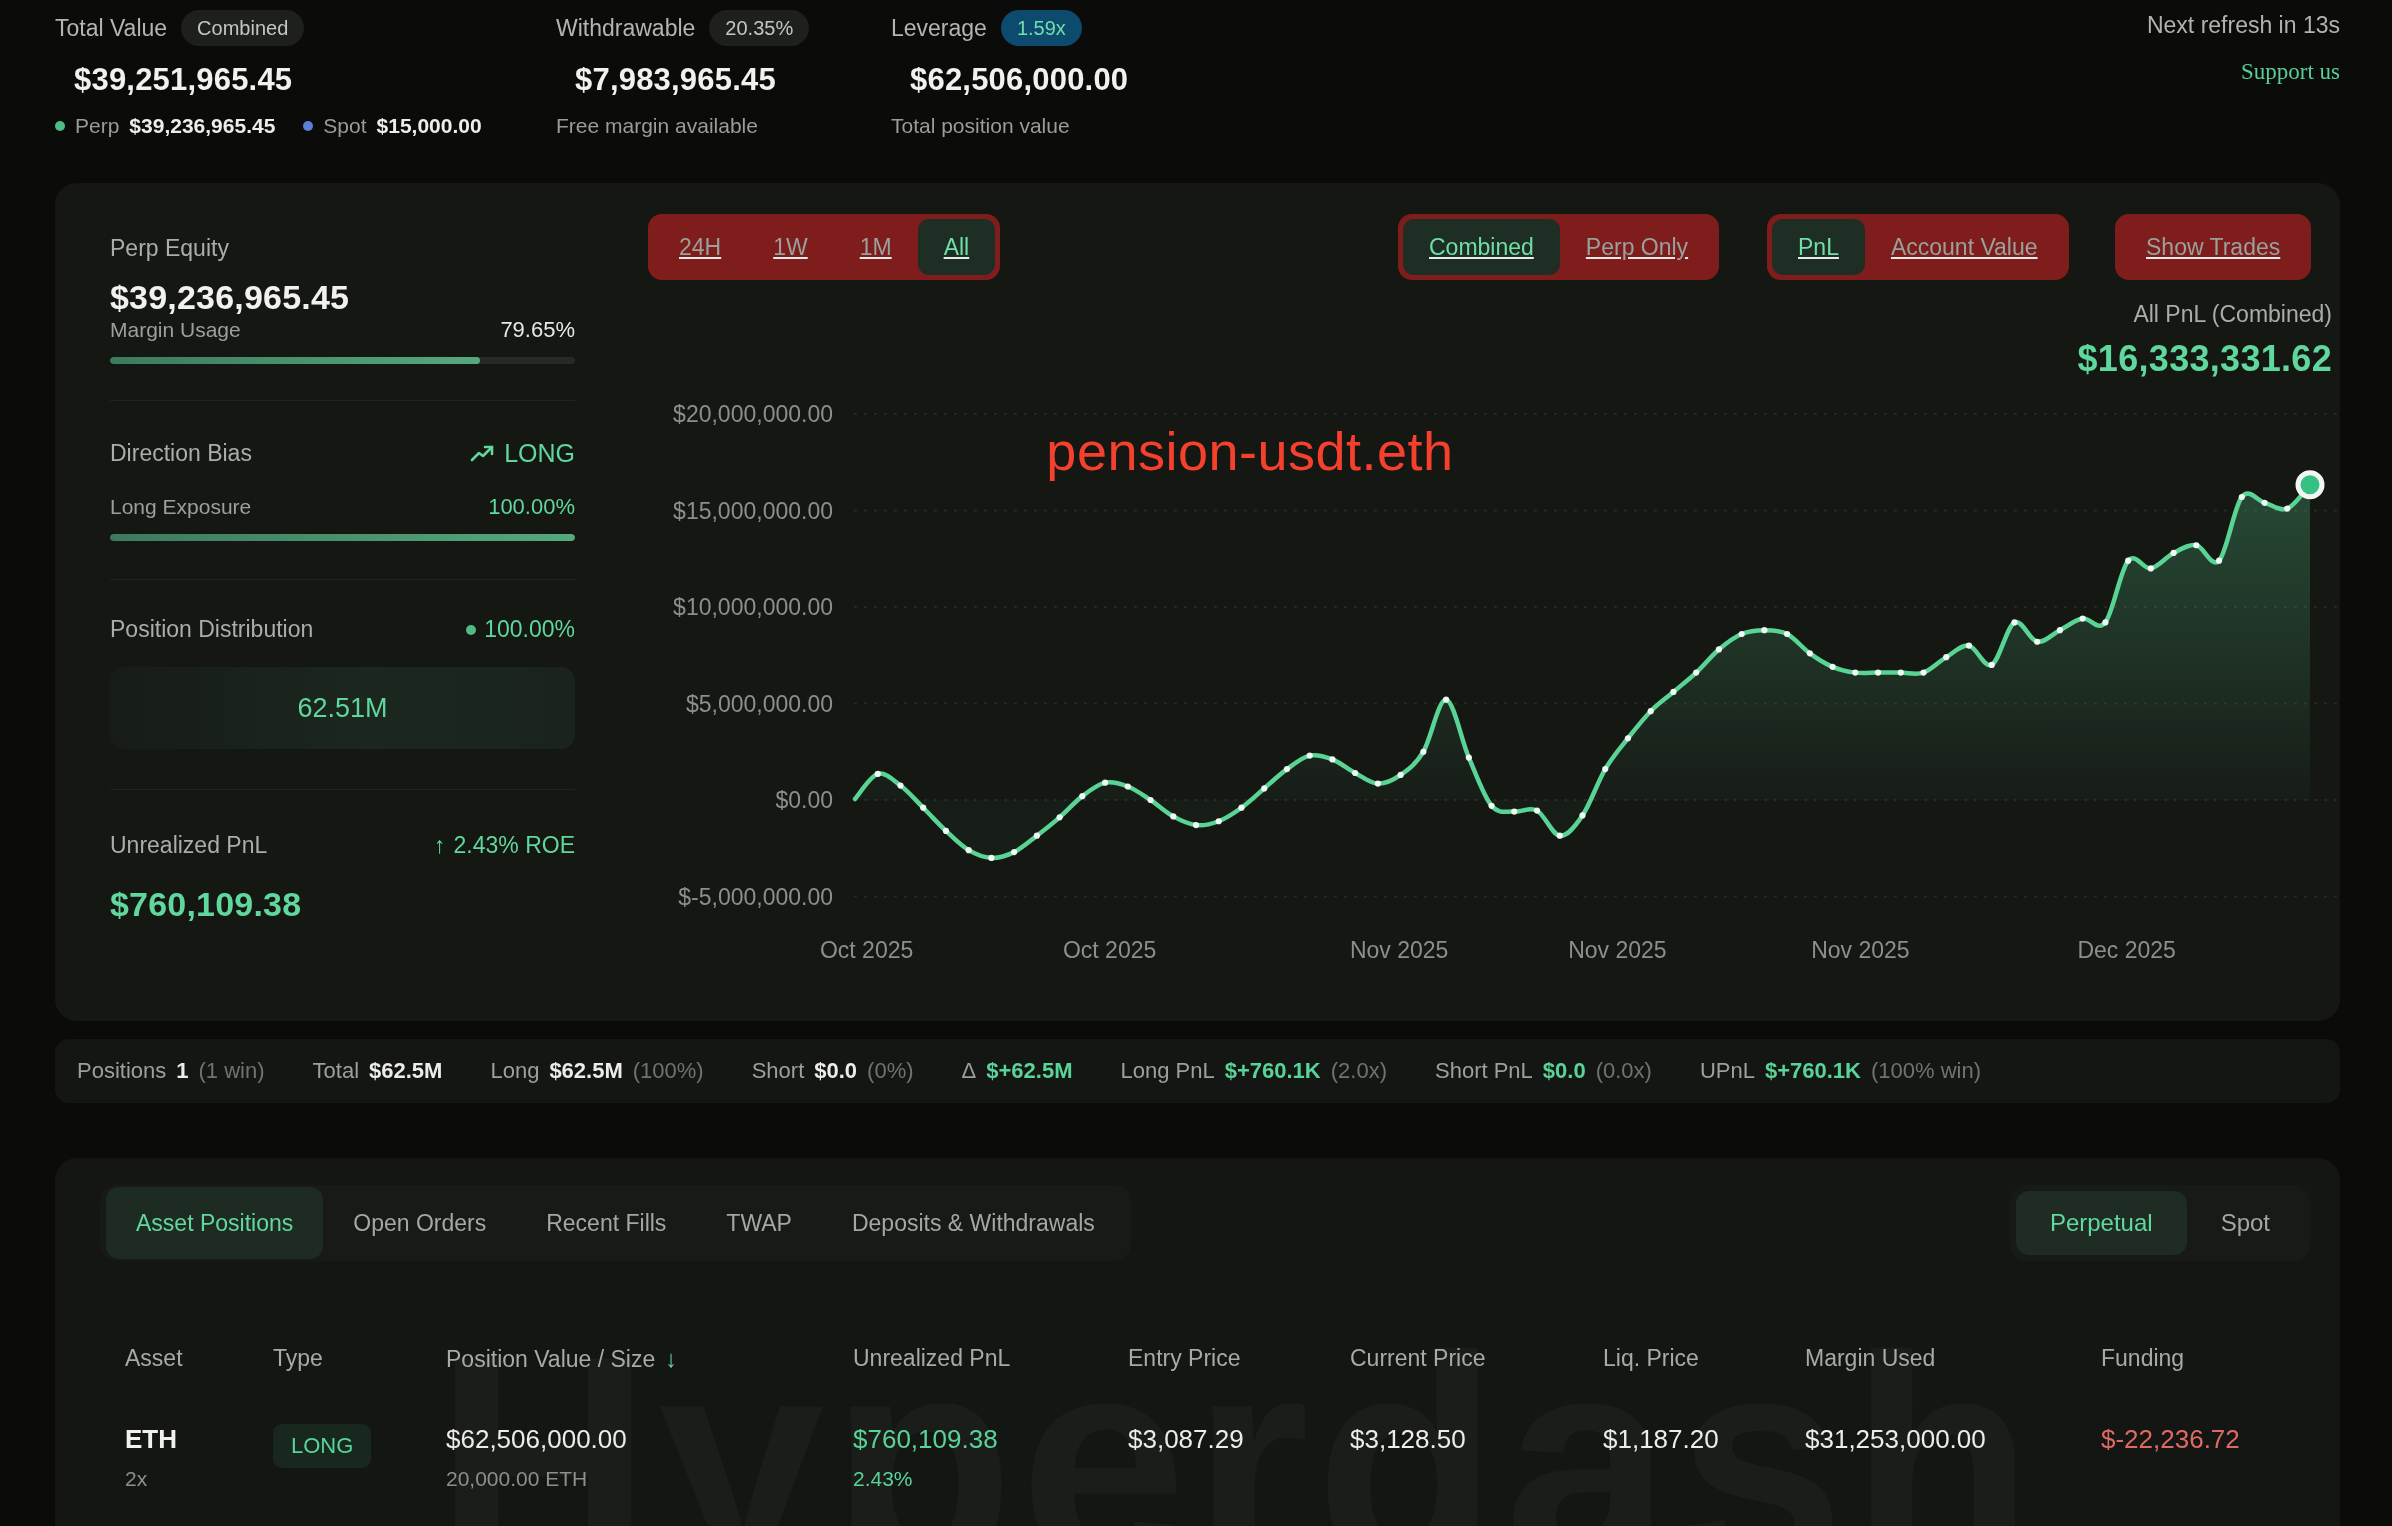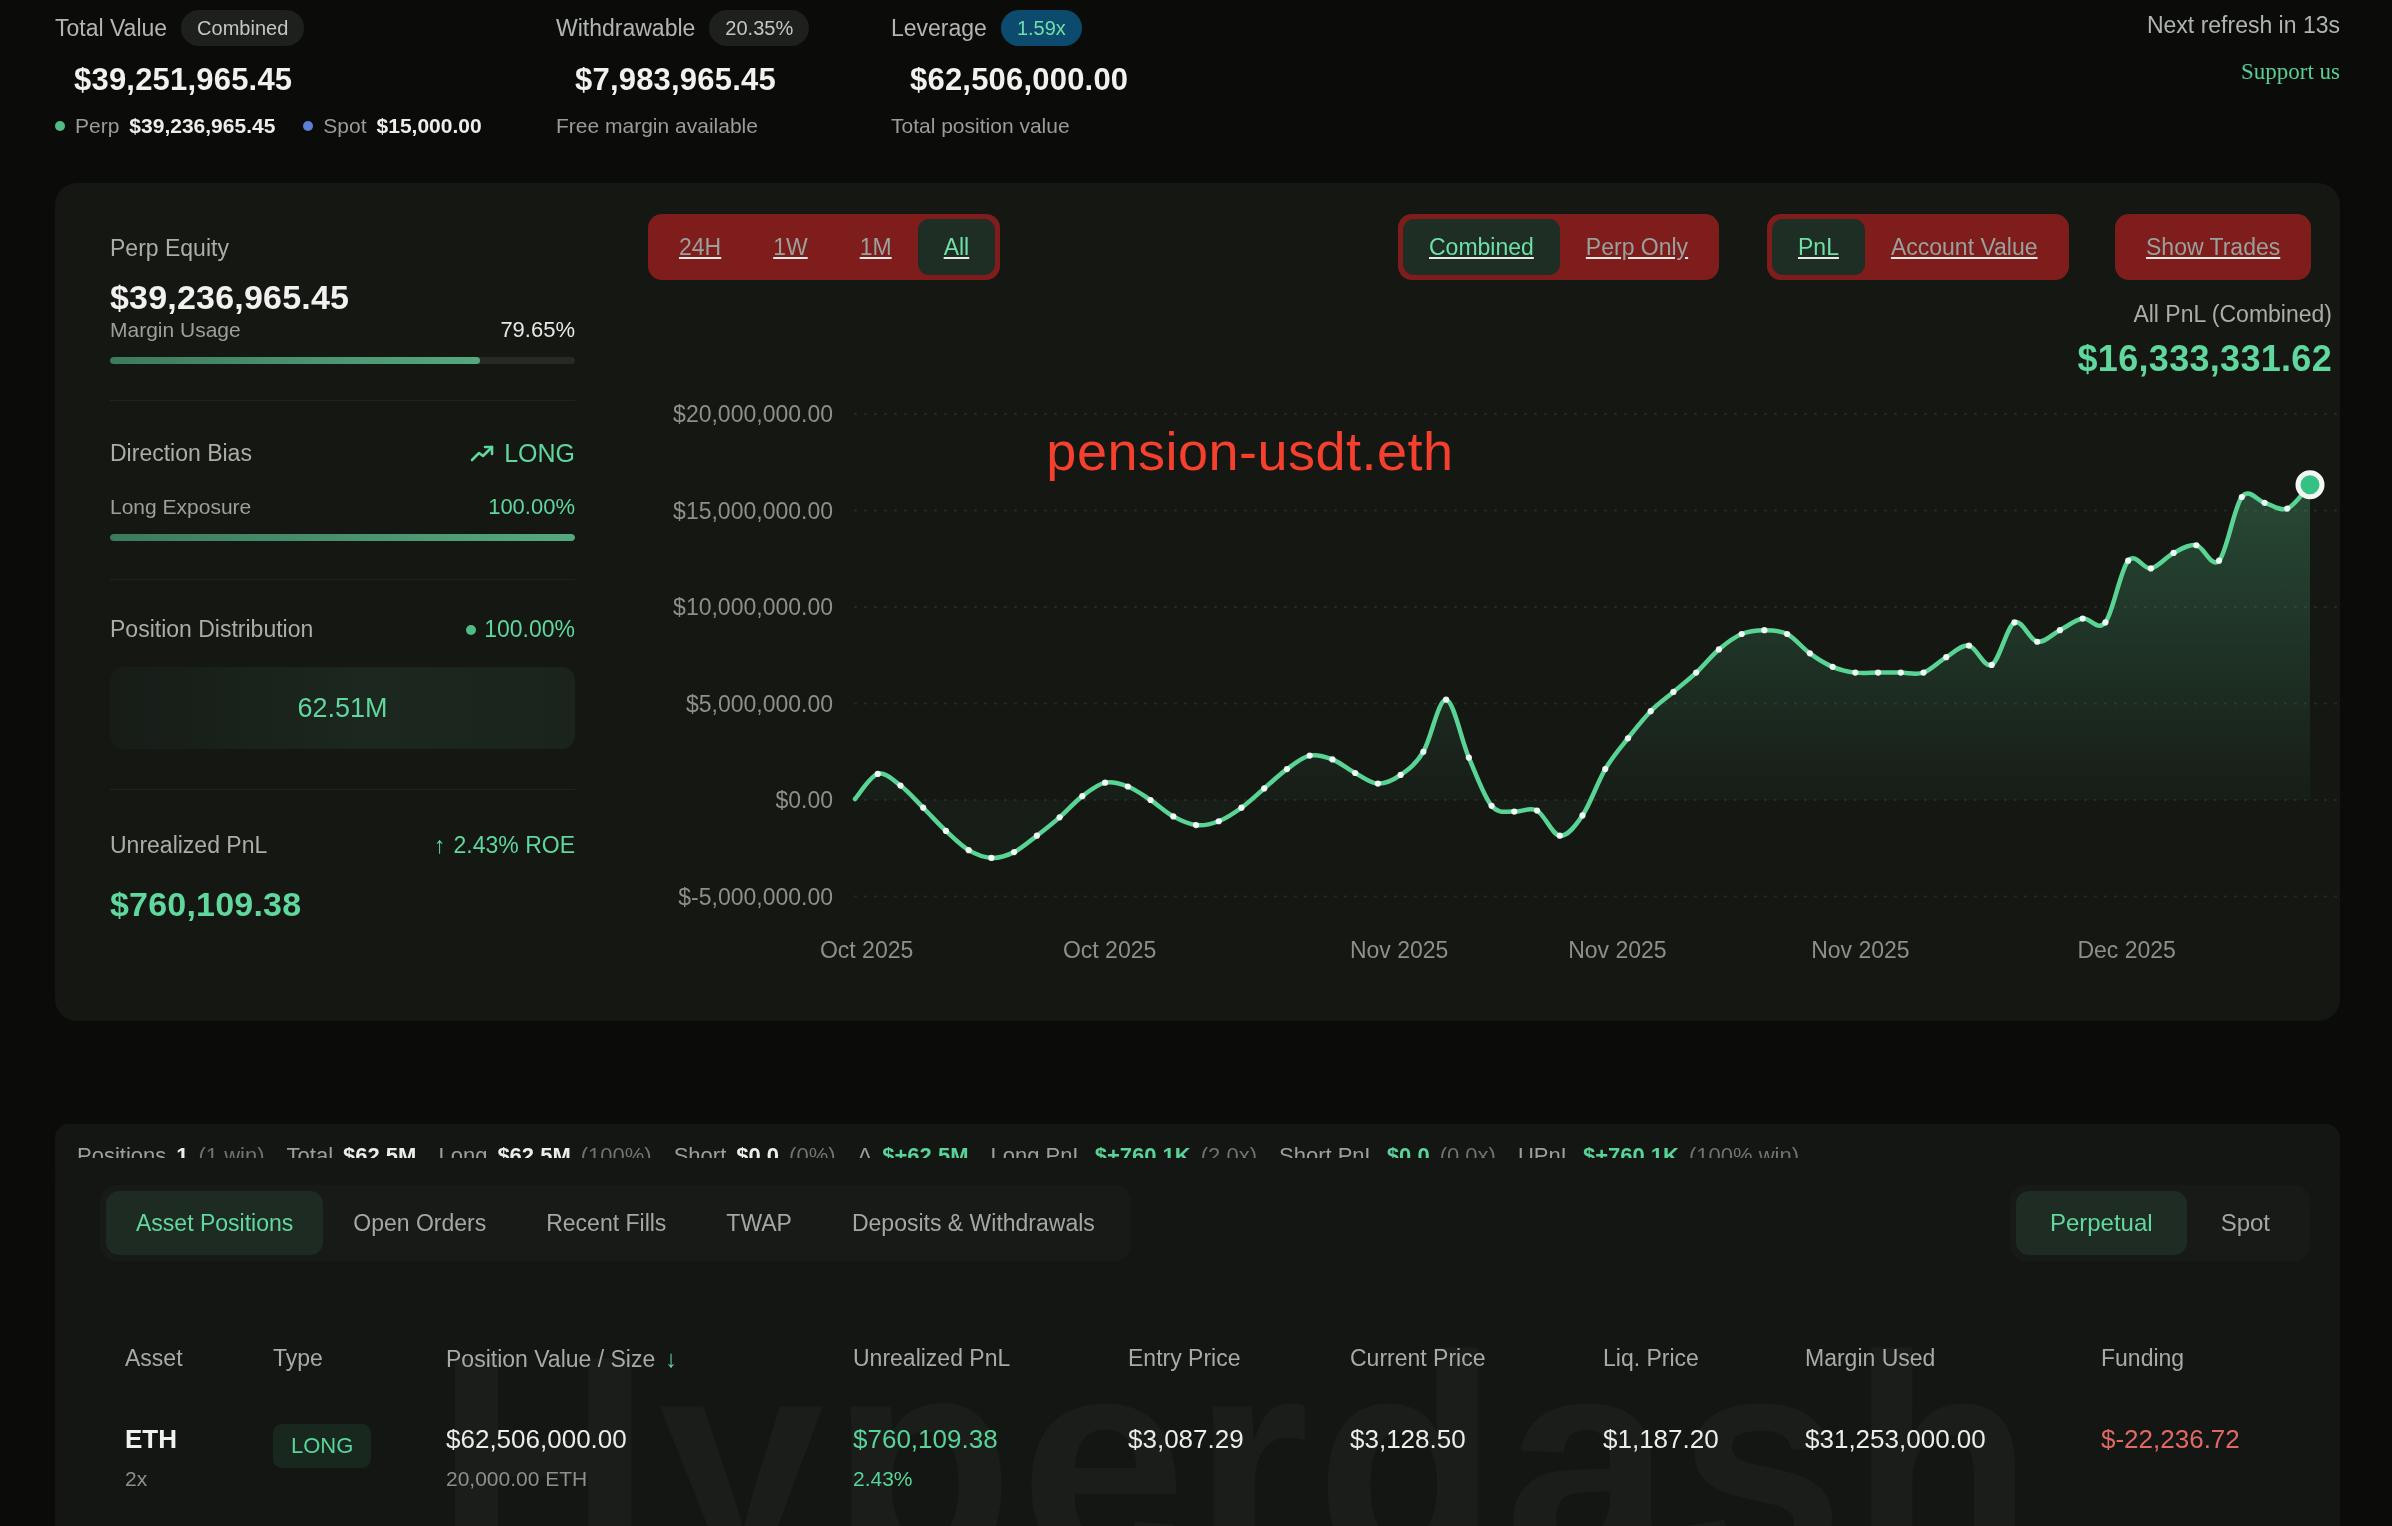--- a/index.html
+++ b/index.html
@@ -49,35 +49,35 @@
   .allpnl-label{font-size:23px;color:#a9aea9;}
   .allpnl-value{margin-top:10px;font-size:36px;font-weight:600;color:#5fd79d;letter-spacing:.3px;}
 
   .chart-wrap{position:absolute;left:565px;top:197px;width:1740px;height:650px;}
   .chart-watermark{position:absolute;left:430px;top:215px;font-size:106px;font-weight:600;letter-spacing:2px;
                    color:rgba(235,240,235,.042);pointer-events:none;white-space:nowrap;}
   .chart-overlay{position:absolute;left:330px;top:40px;width:600px;text-align:center;font-size:54px;
                  color:#f5402e;font-weight:500;letter-spacing:.5px;pointer-events:none;white-space:nowrap;}
 
   
-  .pos-bar{position:absolute;left:55px;top:1124px;width:2285px;height:64px;background:#141613;border-radius:14px;
-           display:flex;align-items:center;padding:0 22px;box-sizing:border-box;gap:22px;white-space:nowrap;}
+  .pos-bar{position:absolute;left:55px;top:1039px;width:2285px;height:64px;background:#141613;border-radius:14px;
+           display:flex;align-items:center;padding:0 22px;box-sizing:border-box;gap:48px;white-space:nowrap;}
   .pb-item{display:flex;align-items:baseline;gap:10px;font-size:22px;}
   .pb-label{color:#9aa09a;}
   .pb-value{color:#ececea;font-weight:600;}
   .pb-value.green{color:#58d498;}
   .pb-extra{color:#6e746e;}
 
   
   .bottom-card{position:absolute;left:55px;top:1158px;width:2285px;height:400px;background:#141613;
                border-radius:22px;overflow:hidden;}
   .tabs{position:absolute;left:45px;top:27px;display:inline-flex;align-items:center;background:#171a16;
         border-radius:16px;padding:6px;height:76px;box-sizing:border-box;}
   .tabs button{background:none;border:none;font-family:inherit;font-size:23px;color:#a3a8a3;padding:0 30px;
-               height:64px;border-radius:13px;cursor:pointer;white-space:nowrap;}
+               height:72px;border-radius:13px;cursor:pointer;white-space:nowrap;}
   .tabs button.active{background:#1d2b23;color:#63d89d;}
   .mkt{position:absolute;right:30px;top:27px;display:inline-flex;align-items:center;background:#171a16;
        border-radius:16px;padding:6px;height:76px;box-sizing:border-box;}
   .mkt button{background:none;border:none;font-family:inherit;font-size:24px;color:#a3a8a3;padding:0 34px;
               height:64px;border-radius:13px;cursor:pointer;}
   .mkt button.active{background:#1e2c24;color:#63d89d;}
 
   .tgrid{display:grid;grid-template-columns:148px 173px 407px 275px 222px 253px 202px 296px 1fr;
          padding-left:70px;align-items:start;}
   .thead{position:absolute;left:0;right:0;top:187px;font-size:23px;color:#a6aba6;}

